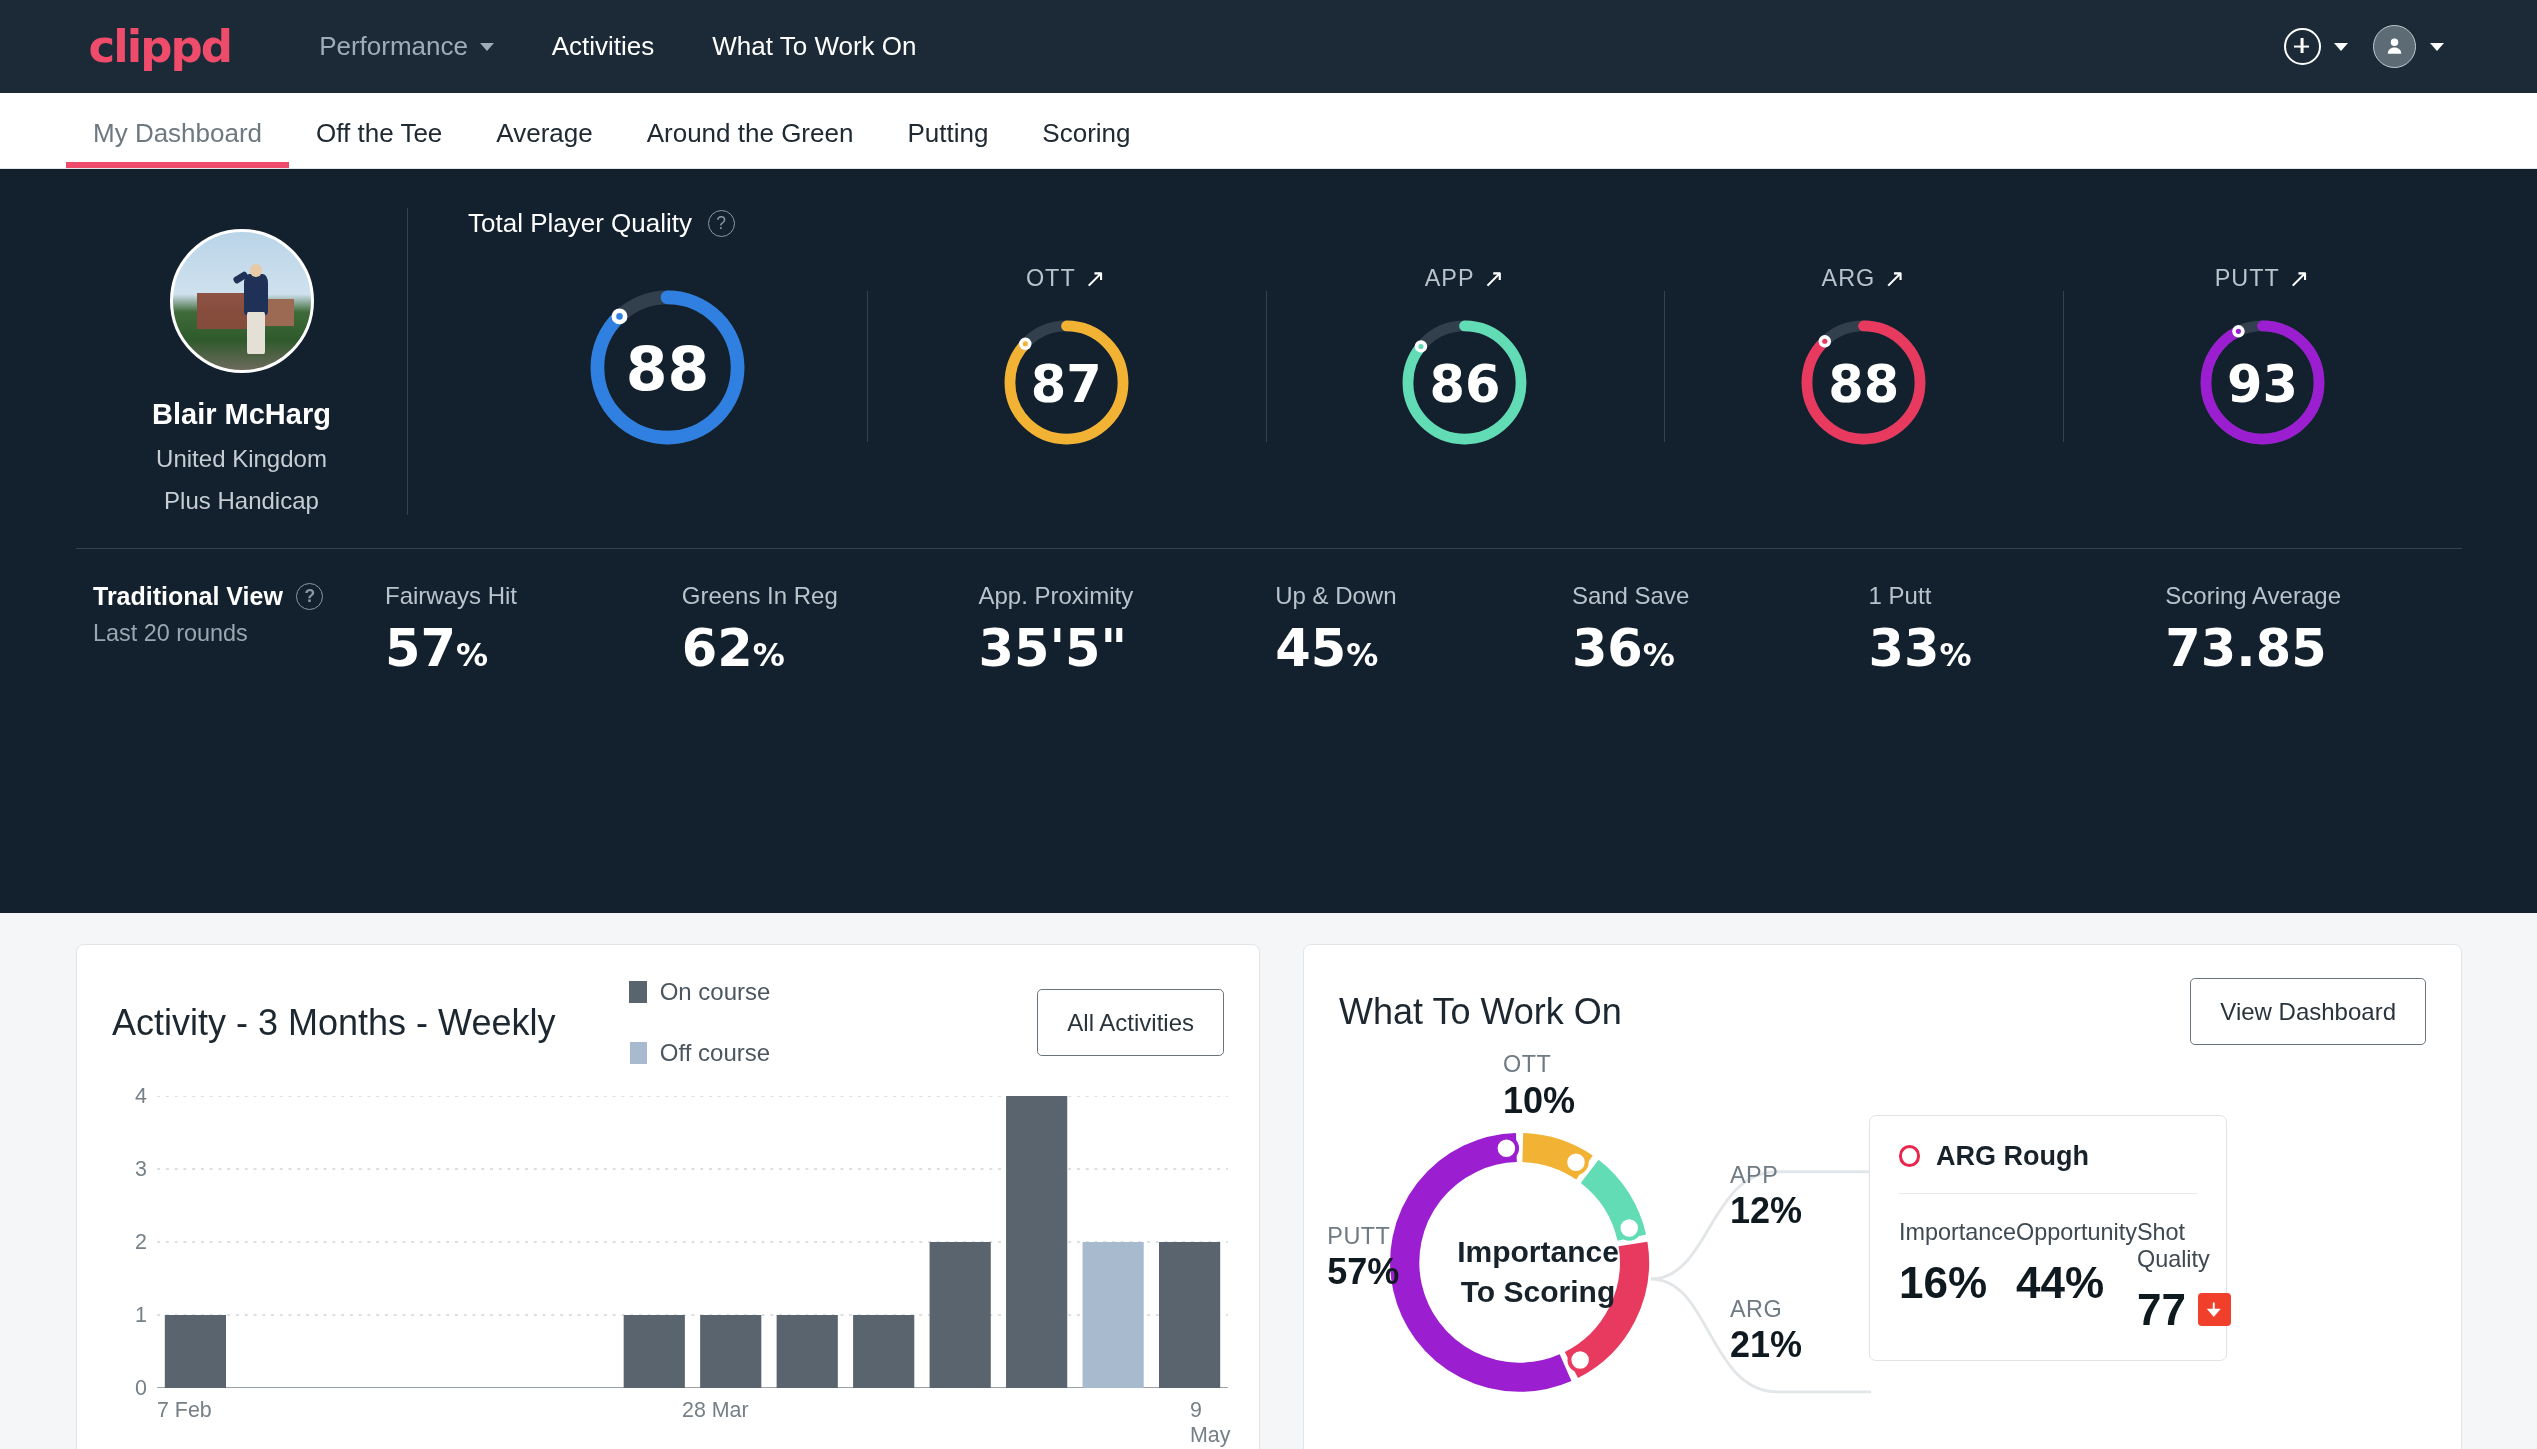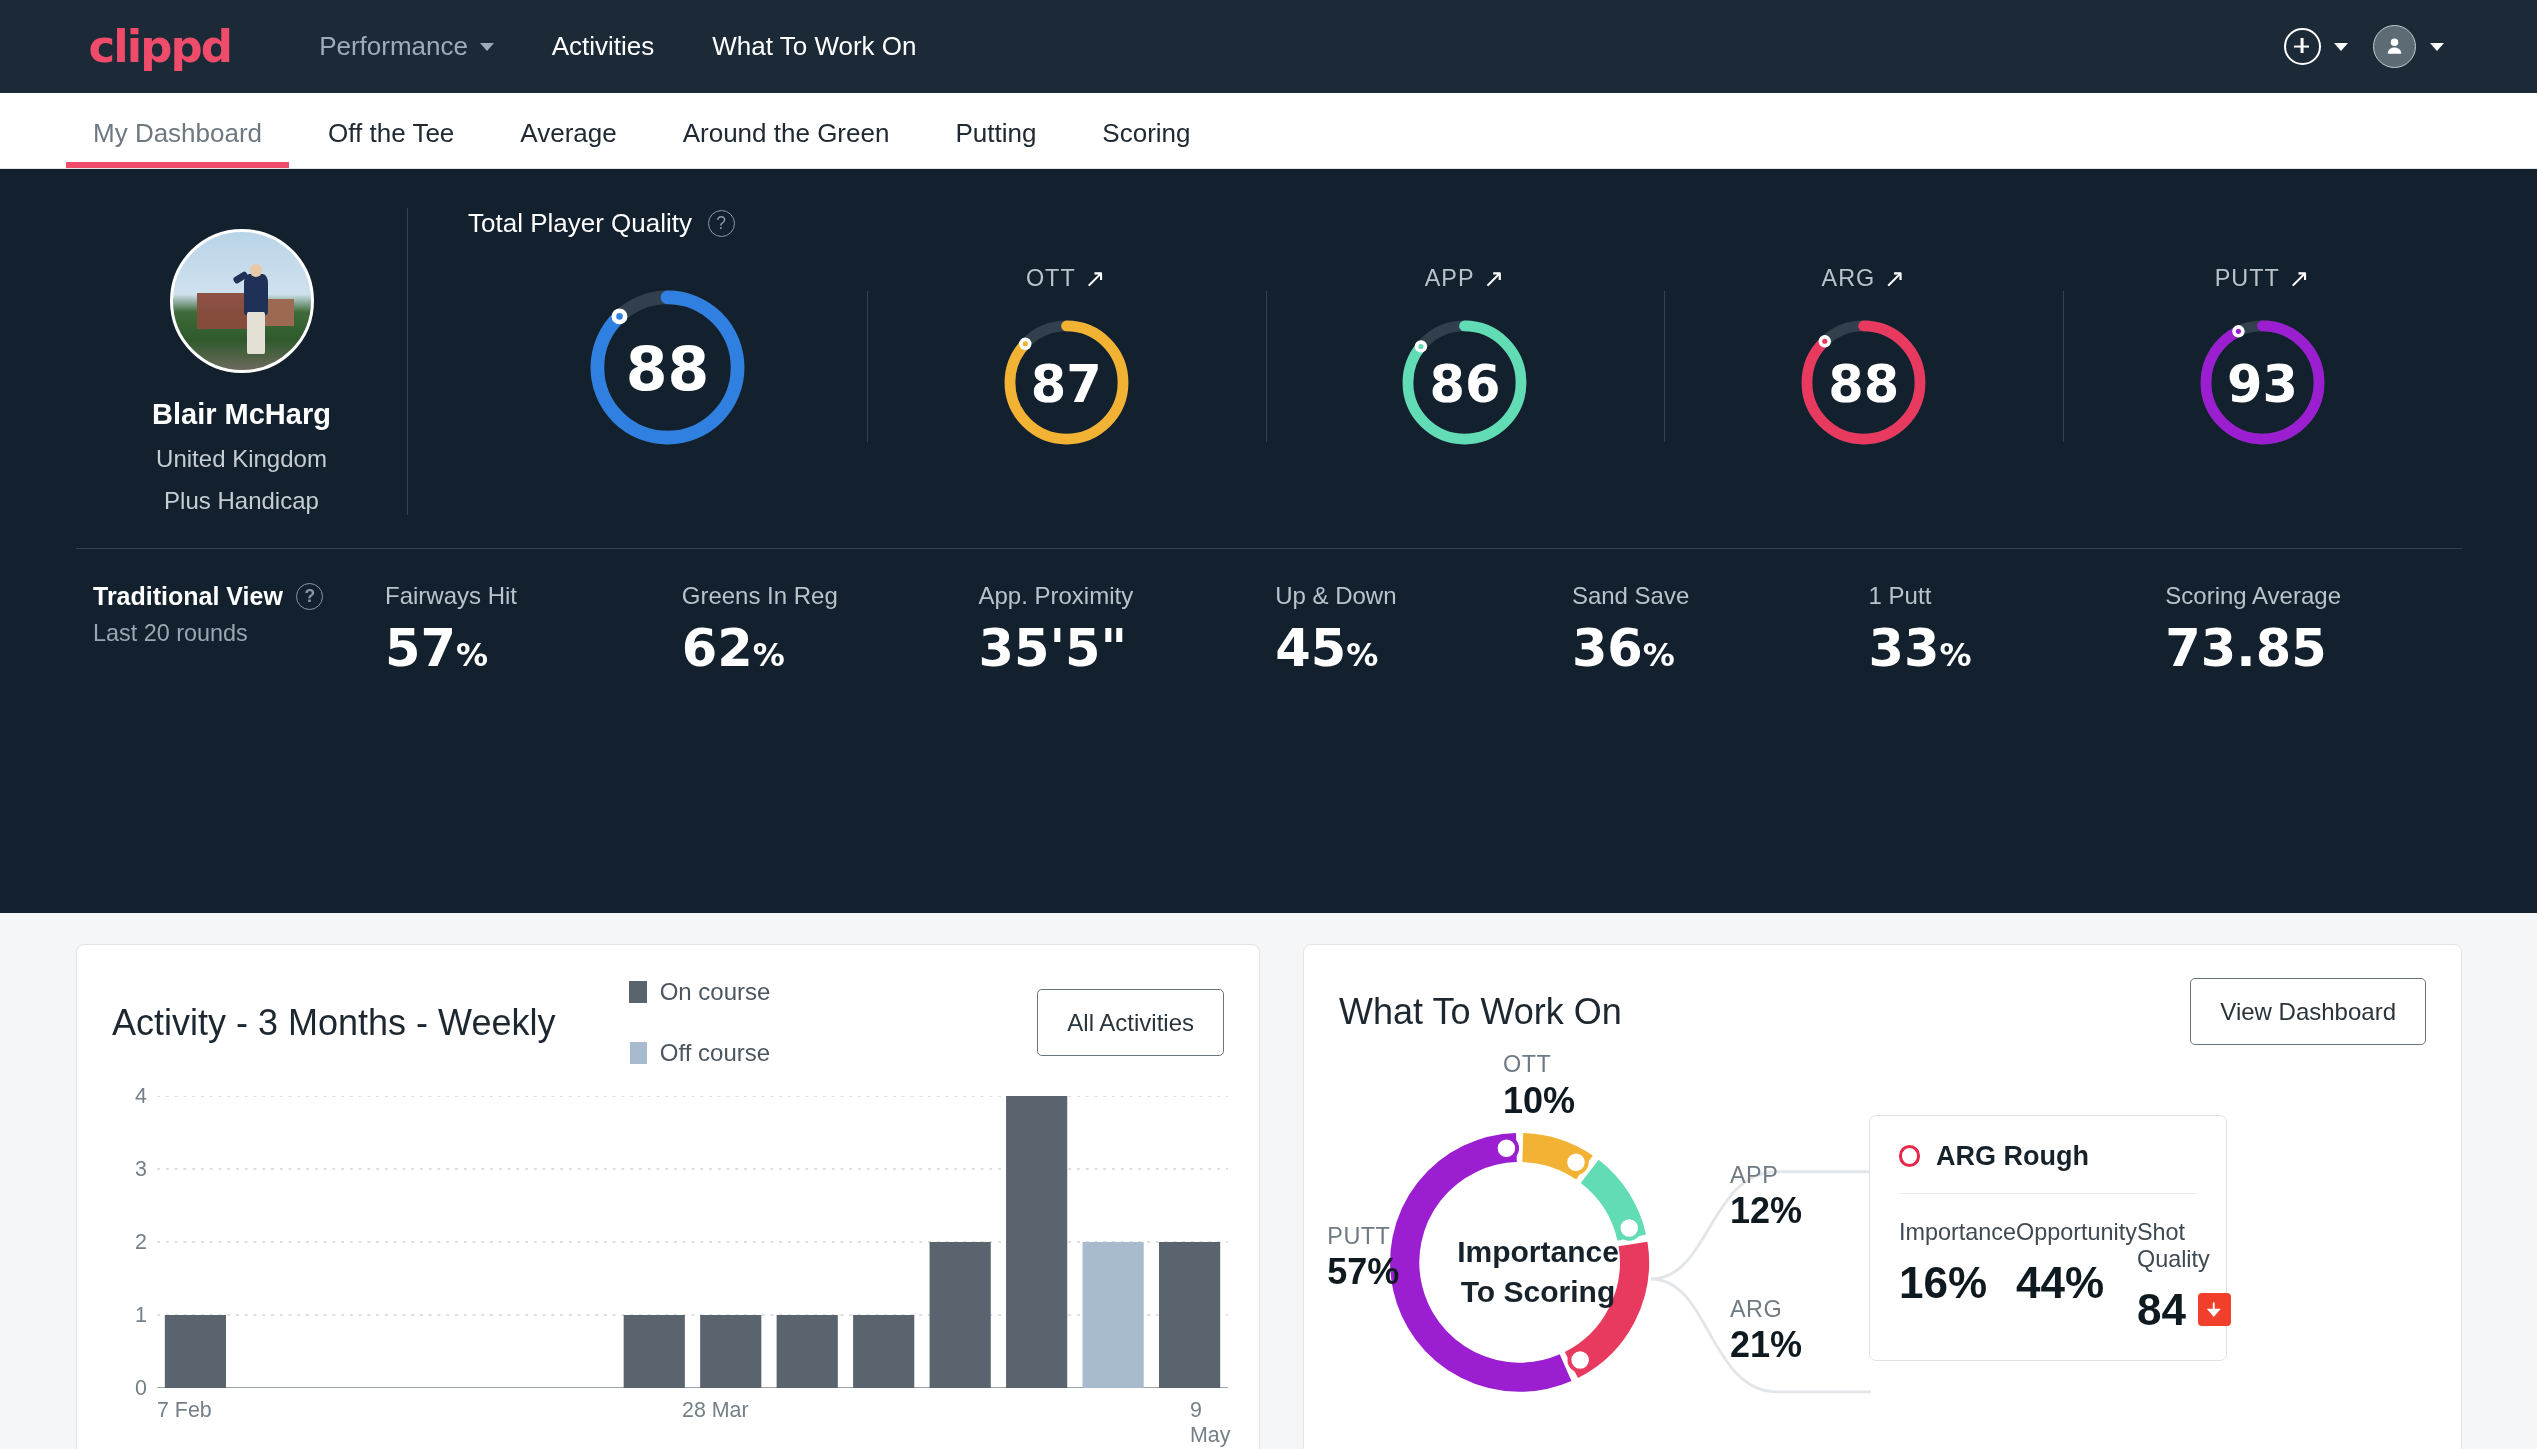--- a/index.html
+++ b/index.html
@@ -41,21 +41,21 @@
   .plus-circle:before{left:50%;top:7.8px;width:2.9px;height:15.6px;transform:translateX(-50%);}
   .plus-circle:after{top:50%;left:7.8px;height:2.9px;width:15.6px;transform:translateY(-50%);}
   .avatar-circle{
     width:43px;height:43px;border-radius:50%;background:#5d6b75;border:1.9px solid #c4ccd2;
     display:flex;align-items:center;justify-content:center;
   }
 
   
   .tabbar{
     height:76px;background:#fff;display:flex;align-items:flex-end;
-    padding-left:66px; gap:12px; border-bottom:1px solid #e3e6e9;
+    padding-left:66px; gap:0; border-bottom:1px solid #e3e6e9;
   }
   .tab{
     font-size:26px;color:#202a33;padding:0 27px 19.5px 27px;cursor:pointer;
     position:relative; white-space:nowrap;
   }
   .tab.active{ color:#6d7880; }
   .tab.active:after{
     content:"";position:absolute;left:0;right:0;bottom:0;height:5.8px;background:#ef4b6b;
   }
 
@@ -452,21 +452,21 @@
             <div class="dcol-l">Importance</div>
             <div class="dcol-v">16%</div>
           </div>
           <div class="dcol">
             <div class="dcol-l">Opportunity</div>
             <div class="dcol-v">44%</div>
           </div>
           <div class="dcol">
             <div class="dcol-l">Shot Quality</div>
             <div class="dcol-v">
-              <span>84</span>
+              <span>77</span>
               <span class="down-badge">
                 <svg width="19.5" height="19.5" viewBox="0 0 24 24" aria-hidden="true">
                   <path d="M12 4v10M12 19l-6-7h12z" fill="#fff" stroke="#fff" stroke-width="2.4" stroke-linecap="round"></path>
                 </svg>
               </span>
             </div>
           </div>
         </div>
       </div>
     </div>

